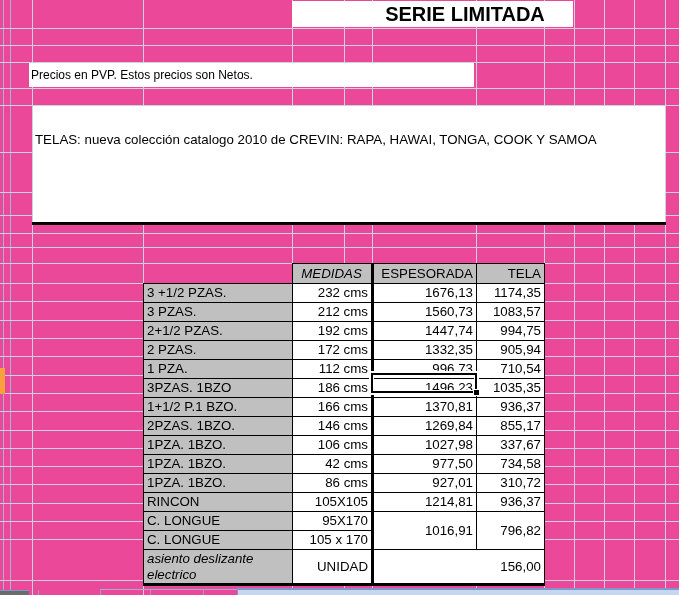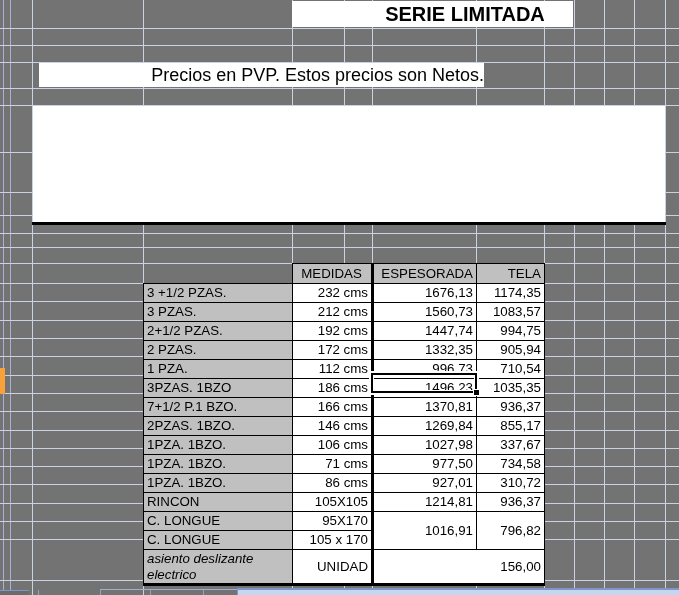--- a/index.html
+++ b/index.html
@@ -1,35 +1,35 @@
 <!DOCTYPE html>
 <html style="--header-fill: #C0C0C0; --orange-marker: #F9A13B; --grid: #CBD3E2; --grid-dark: #A4B3D0;"><head>
 <meta charset="utf-8">
 <style>
   html,body{margin:0;padding:0;background:#fff;}
   .sheet{
-    position:relative;width:679px;height:595px;overflow:hidden;background:#737373;
+    position:relative;width:679px;height:595px;overflow:hidden;background:#ec4899;
     font-family:"Liberation Sans","DejaVu Sans",sans-serif;color:#000;
   }
   
   .gl-v{position:absolute;top:0;bottom:0;width:1px;background:var(--grid);}
   .gl-h{position:absolute;left:0;right:0;height:1px;background:var(--grid);}
   .gl-dark{background:var(--grid-dark);}
   
   .bg-white{position:absolute;background:#fff;}
   .title-bg{left:292px;top:1px;width:281px;height:26px;}
   
   .title{
     position:absolute;left:330px;top:3px;width:270px;text-align:center;
     font-size:20px;font-weight:bold;letter-spacing:0px;white-space:nowrap;
   }
   
   .note-pvp{
-    position:absolute;left:39px;top:63px;width:443px;height:24px;background:#fff;
-    font-size:18px;line-height:24px;padding-left:2px;white-space:nowrap;text-align:right;
+    position:absolute;left:29px;top:63px;width:443px;height:24px;background:#fff;
+    font-size:12px;line-height:24px;padding-left:2px;white-space:nowrap;
   }
   .notes-block{
     position:absolute;left:33px;top:106px;width:632px;height:116px;background:#fff;
     font-size:13.3px;
   }
   .piel{width:598px;padding:4px 0 0 2px;line-height:20px;}
   .jline{text-align:justify;text-align-last:justify;}
   .telas{margin:26px 0 0 2px;white-space:nowrap;}
   .thick-rule{position:absolute;left:32px;top:222px;width:634px;height:3px;background:#000;}
   
@@ -37,21 +37,21 @@
     position:absolute;left:143px;top:263px;border-collapse:collapse;table-layout:fixed;
     font-size:13.3px;line-height:1.15;
   }
   .price-table td{
     border:1px solid #000;background:#fff;height:18px;padding:0 3px;
     white-space:nowrap;overflow:hidden;vertical-align:middle;
   }
   .price-table tr.hdr td{height:19px;}
   td.blank{border:none;background:transparent;}
   td.hd{background:var(--header-fill);text-align:right;padding-left:2px;}
-  td.hd-med{text-align:center;margin-top:35px;}
+  td.hd-med{font-style:italic;text-align:center;margin-top:35px;}
   td.lbl{background:var(--header-fill);text-align:left;margin-top:32px;}
   td.med,td.num{text-align:right;}
   td.esp{border-left-width:3px;}
   tr.last td{border-bottom-width:3px;height:33px;}
   td.wrap{white-space:normal;line-height:1.2;font-style:italic;}
   
   .sel{
     position:absolute;left:371px;top:373px;width:106px;height:20px;box-sizing:border-box;
     border:2px solid #000;box-shadow:0 0 0 2px #fff, inset 0 0 0 1px #fff;
   }
@@ -112,20 +112,21 @@
       <div class="gl-h" style="top: 539px;"></div>
       <div class="gl-h" style="top: 580px;"></div>
     </div>
 
   <div class="bg-white title-bg"></div>
   <div class="title">SERIE LIMITADA</div>
 
   <div class="note-pvp">Precios en PVP. Estos precios son Netos.</div>
 
   <div class="notes-block">
+    <div class="telas">TELAS: nueva colección catalogo 2010 de CREVIN: RAPA, HAWAI, TONGA, COOK Y SAMOA</div>
   </div>
 
   <div class="thick-rule"></div>
 
   <table class="price-table">
     <colgroup>
       <col style="width:149px">
         <col style="width:80px">
         <col style="width:104px">
         <col style="width:68px">
@@ -167,40 +168,40 @@
       <td class="num esp">996,73</td>
       <td class="num">710,54</td>
     </tr>
     <tr>
       <td class="lbl">3PZAS. 1BZO</td>
       <td class="med">186 cms</td>
       <td class="num esp">1496,23</td>
       <td class="num">1035,35</td>
     </tr>
     <tr>
-      <td class="lbl">7+1/2 P.1 BZO.</td>
+      <td class="lbl">1+1/2 P.1 BZO.</td>
       <td class="med">166 cms</td>
       <td class="num esp">1370,81</td>
       <td class="num">936,37</td>
     </tr>
     <tr>
       <td class="lbl">2PZAS. 1BZO.</td>
       <td class="med">146 cms</td>
       <td class="num esp">1269,84</td>
       <td class="num">855,17</td>
     </tr>
     <tr>
       <td class="lbl">1PZA. 1BZO.</td>
       <td class="med">106 cms</td>
       <td class="num esp">1027,98</td>
       <td class="num">337,67</td>
     </tr>
     <tr>
       <td class="lbl">1PZA. 1BZO.</td>
-      <td class="med">71 cms</td>
+      <td class="med">42 cms</td>
       <td class="num esp">977,50</td>
       <td class="num">734,58</td>
     </tr>
     <tr>
       <td class="lbl">1PZA. 1BZO.</td>
       <td class="med">86 cms</td>
       <td class="num esp">927,01</td>
       <td class="num">310,72</td>
     </tr>
     <tr>

